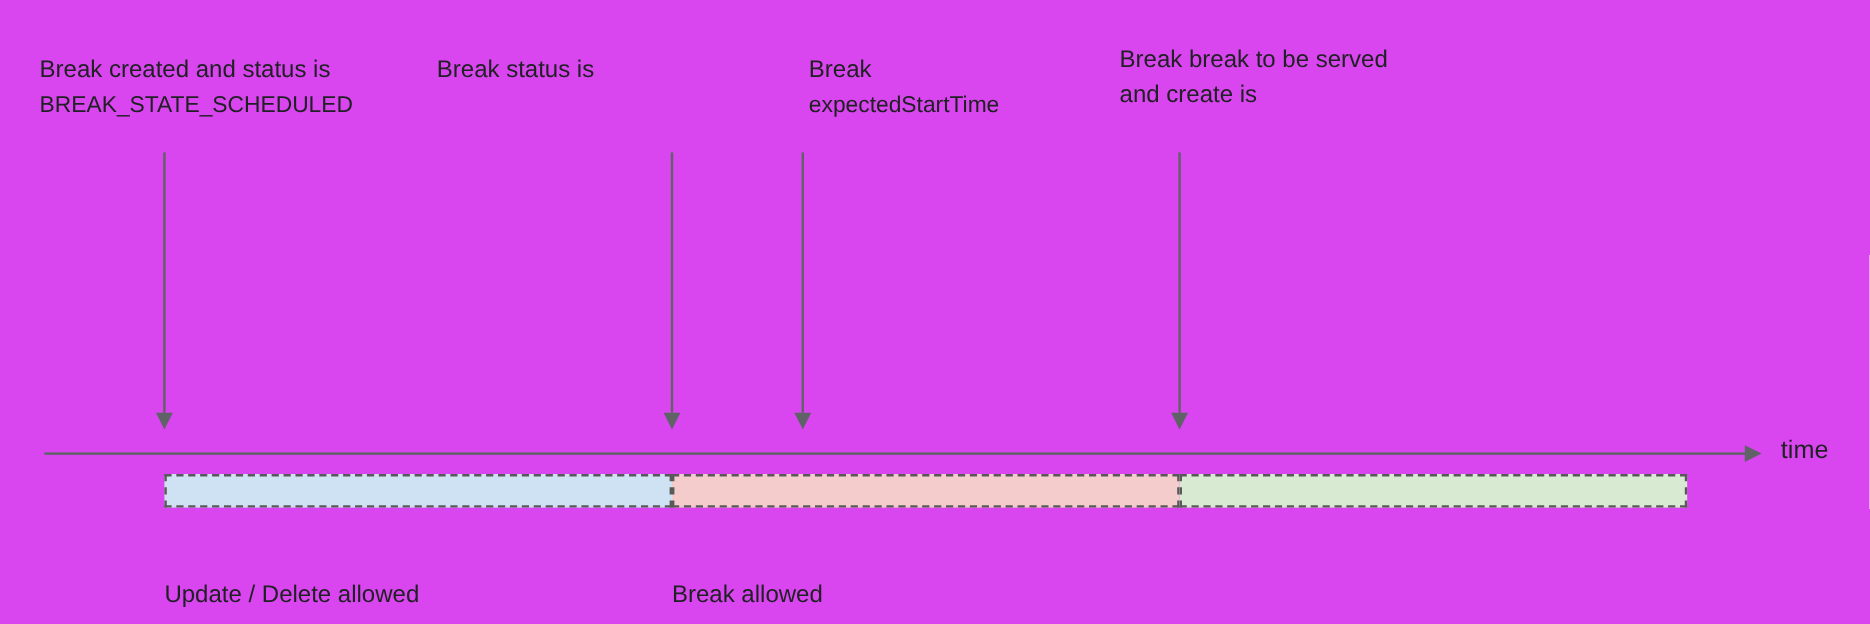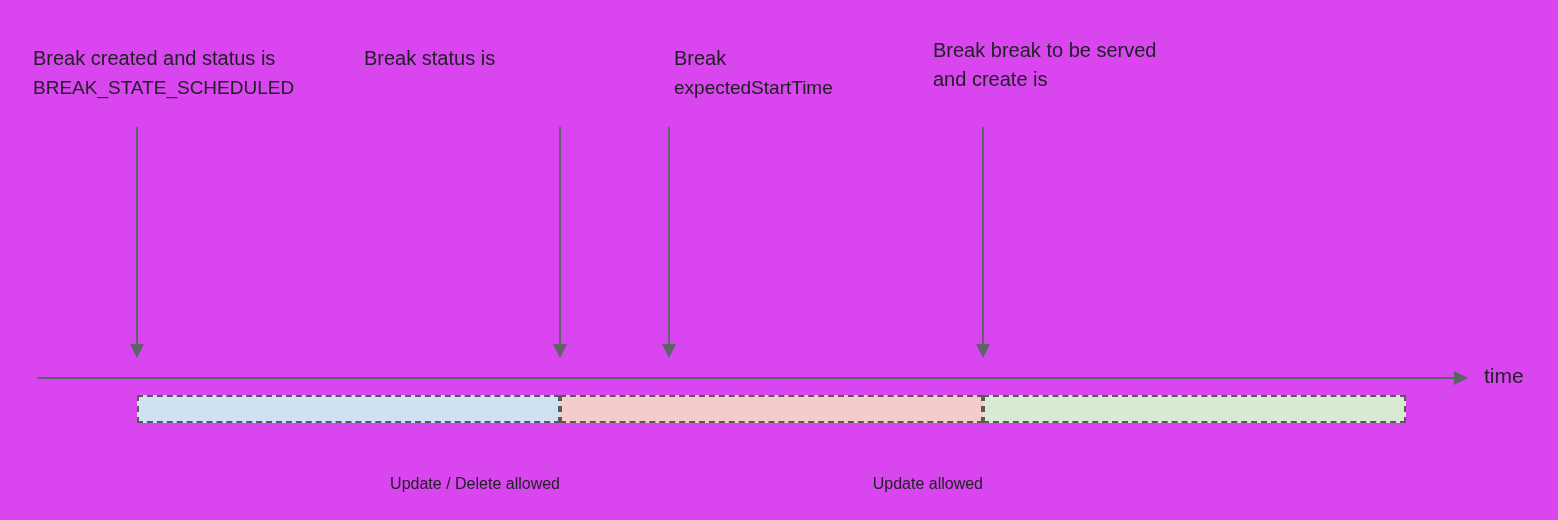--- a/index.html
+++ b/index.html
@@ -64,23 +64,23 @@
   }
   .seg {
     position: absolute;
     top: 395px;
     height: 28px;
     box-sizing: border-box;
     border: 2px dashed #595959;
   }
   .seg-label {
     position: absolute;
-    top: 475px;
-    font-size: 16px;
-    text-align: right;
+    top: 485px;
+    font-size: 20px;
+    text-align: left;
     white-space: nowrap;
   }
 </style>
 </head>
 <body>
 
 <div class="canvas">
 
   <div class="annotation" style="left:33px; top:44px;">
     <div>Break created and status is</div>
@@ -115,15 +115,15 @@
 
   <div class="axis-line"></div>
   <div class="axis-head"></div>
   <div class="axis-label">time</div>
 
   <div class="seg" style="left: 137px; width: 423px; background: rgb(207, 226, 243);"></div>
   <div class="seg" style="left: 560px; width: 423px; background: rgb(244, 204, 204);"></div>
   <div class="seg" style="left: 983px; width: 423px; background: rgb(217, 234, 211);"></div>
 
   <div class="seg-label" style="left:137px; width:423px;">Update / Delete allowed</div>
-  <div class="seg-label" style="left:560px; width:423px;">Update allowed</div>
+  <div class="seg-label" style="left:560px; width:423px;">Break allowed</div>
 
 </div>
 
 </body></html>

